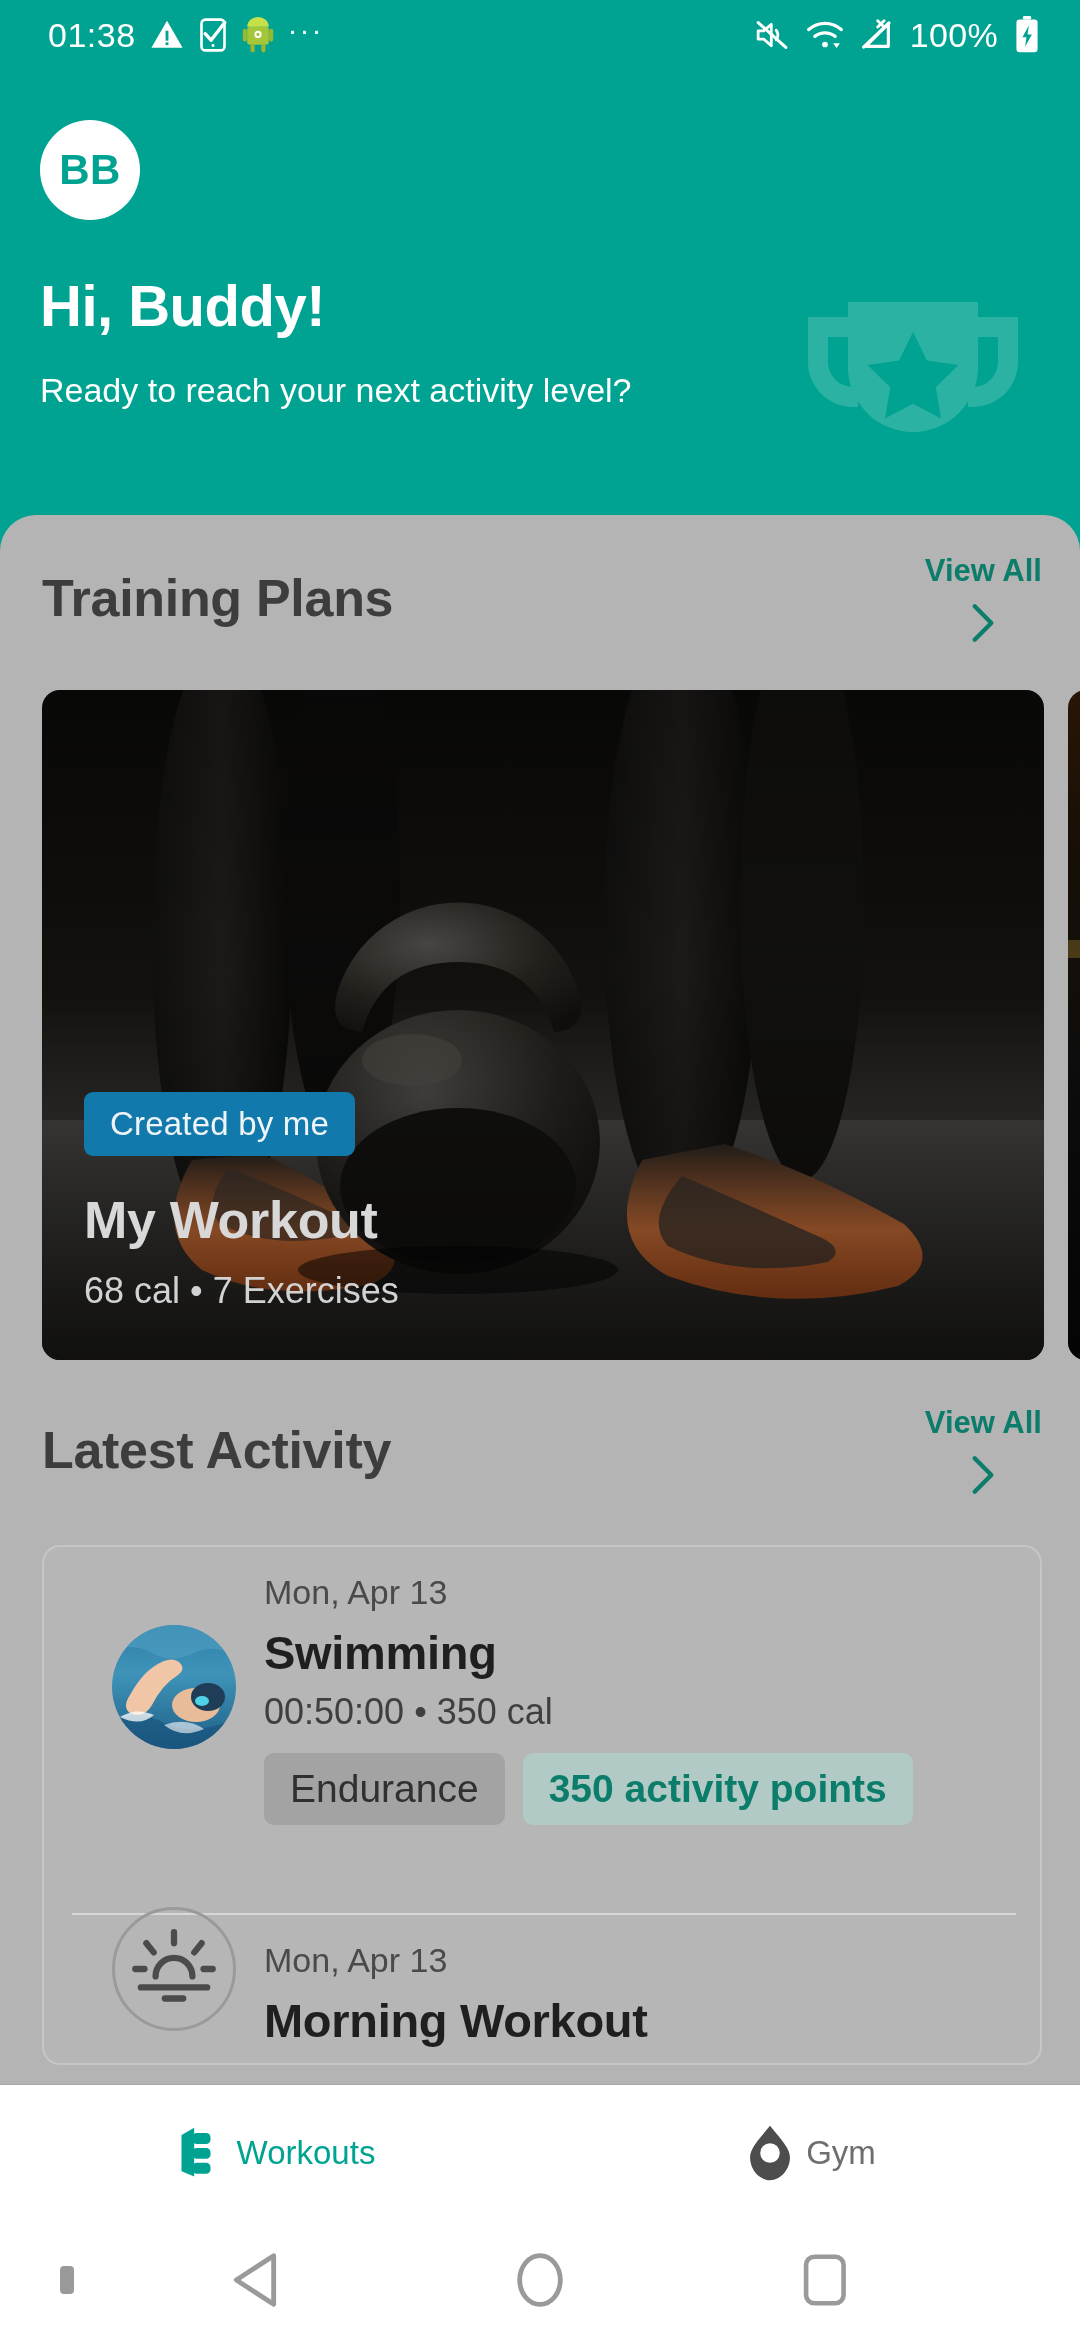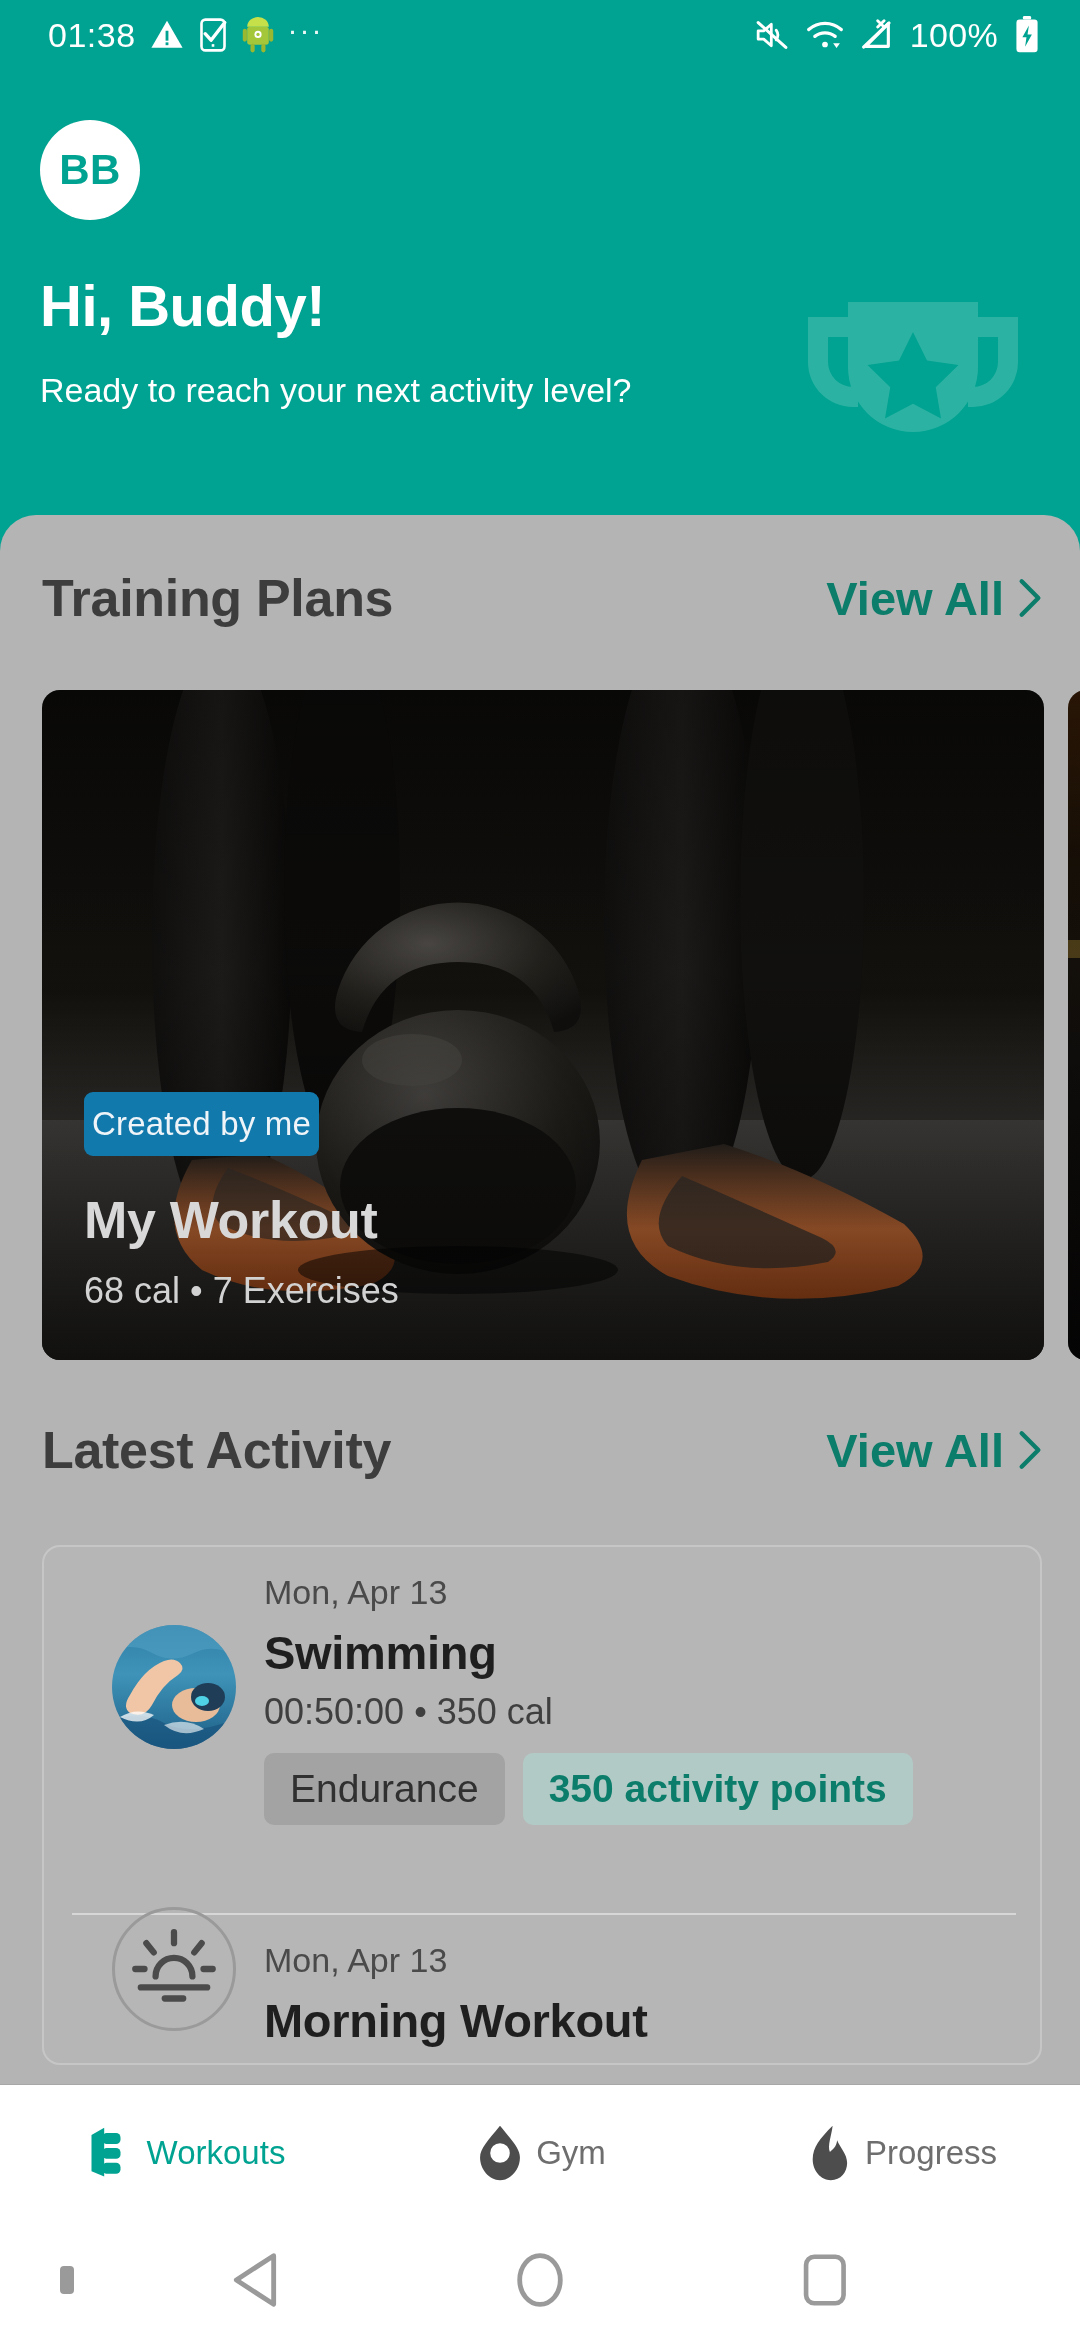--- a/index.html
+++ b/index.html
@@ -53,40 +53,40 @@
     text-decoration:underline;
   }
 
   .section-head{
     position:absolute; left:0; width:1080px; height:70px;
     display:flex; align-items:center;
   }
   .section-title{ font-size:52px; font-weight:700; color:#3d3d3d; padding-left:42px; letter-spacing:-.3px;}
   .viewall{
     margin-left:auto; padding-right:38px; display:flex; align-items:center; gap:14px;
-    color:#0b7d6a; font-size:47px; font-weight:700;
+    color:#0b7d6a; font-size:31px; font-weight:700;flex-direction:column;
   }
   .chev{ display:block; }
 
   
   #plans-row{ position:absolute; left:0; top:175px; width:1080px; height:670px; }
   .plan-card{
     position:absolute; top:0; height:670px; border-radius:18px; overflow:hidden;
   }
   #plan-card-1{ left:42px; width:1002px; }
   #plan-card-2{ left:1068px; width:420px; }
   .plan-photo{ position:absolute; inset:0; }
   .plan-scrim{
     position:absolute; inset:0;
     background:linear-gradient(180deg, rgba(0,0,0,.30) 0%, rgba(0,0,0,.12) 42%, rgba(0,0,0,.52) 100%);
   }
   .badge{
     position:absolute; left:42px; top:402px;
     background:#1279ad; color:#eef4f8;
-    font-size:33px; padding:13px 8px; border-radius:9px; letter-spacing:.2px;
+    font-size:33px; padding:13px 26px; border-radius:9px; letter-spacing:.2px;
   }
   .plan-title{
     position:absolute; left:42px; top:500px;
     color:#d8d8d8; font-size:52px; font-weight:700; letter-spacing:-.3px;
   }
   .plan-meta{
     position:absolute; left:42px; top:580px;
     color:#d2d2d2; font-size:36px; font-weight:400;
   }
 
@@ -386,26 +386,20 @@
   </div>
 
   <div class="nav-item nav-idle">
     <svg width="52" height="58" viewBox="0 0 28 32">
       <path d="M14 1 C20.5 9 25 13.5 25 18.5 C25 25 20 31 14 31 C8 31 3 25 3 18.5 C3 13.5 7.5 9 14 1 Z" fill="#4d4d4d"></path>
       <circle cx="14" cy="16" r="5.4" fill="#ffffff"></circle>
     </svg>
     <span class="nav-label">Gym</span>
   </div>
 
-  <div class="nav-item nav-idle">
-    <svg width="52" height="58" viewBox="0 0 28 32">
-      <path d="M16 1 C9 8 5 13 5 19.5 C5 26 9.5 31 15 31 C20.5 31 24 26.5 24 21.5 C24 16.5 20 13 18.5 9 C18 13 16 14 14.5 15.5 C13 12 15.5 6 16 1 Z" fill="#4d4d4d"></path>
-    </svg>
-    <span class="nav-label">Progress</span>
-  </div>
 </div>
 
 <div id="sysnav">
   <div id="sysnav-dot"></div>
 
   <svg class="sys-btn" id="sys-back" width="54" height="56" viewBox="0 0 28 30">
     <path d="M24 2 L4 15 L24 28 Z" fill="none" stroke="#9a9a9a" stroke-width="2.6" stroke-linejoin="round"></path>
   </svg>
 
   <svg class="sys-btn" id="sys-home" width="48" height="56" viewBox="0 0 26 30">

